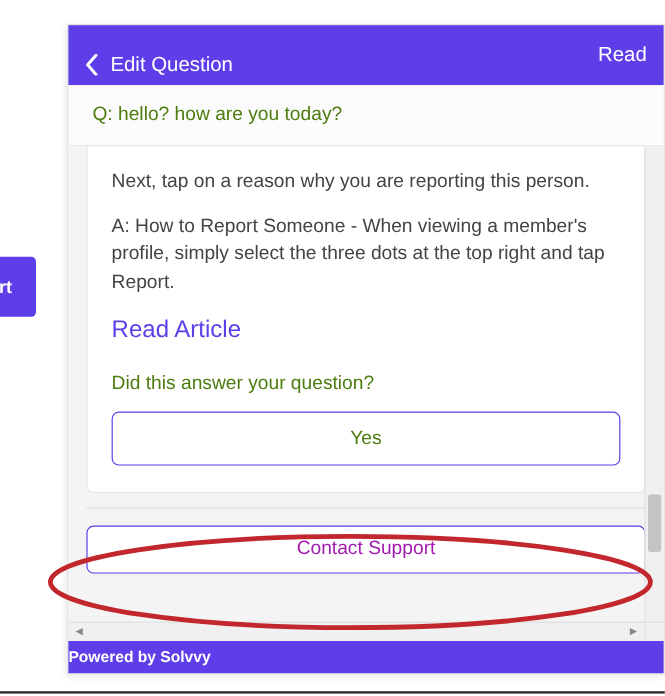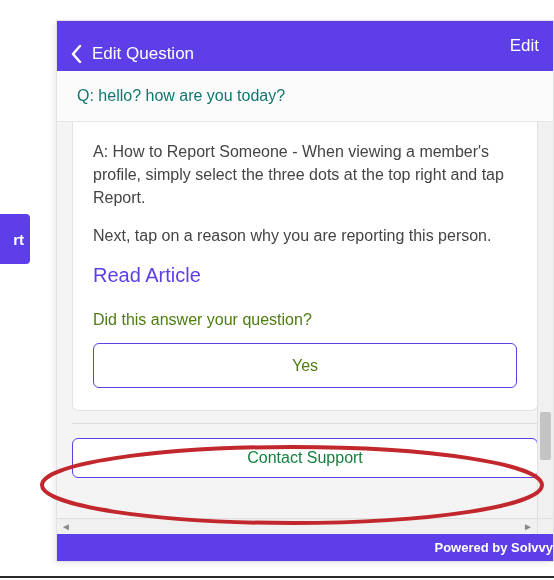--- a/index.html
+++ b/index.html
@@ -15,21 +15,21 @@
     position: absolute;
     left: 0;
     top: 214px;
     width: 30px;
     height: 50px;
     background: #5d3ee8;
     color: #fff;
     display: flex;
     align-items: center;
     justify-content: flex-end;
-    padding-right: 6px;
+    padding-right: 20px;
     font-size: 15px;
     font-weight: 600;
     border-radius: 0 4px 4px 0;
   }
   .widget {
     position: absolute;
     left: 56px;
     top: 20px;
     width: 498px;
     height: 542px;
@@ -61,21 +61,21 @@
   }
   .chev-left svg { display: block; }
   .header-title { font-weight: 400; }
   .header-spacer { flex: 1; }
   .hide-link { cursor: pointer; font-size: 17px; }
   .question-bar {
     background: #fbfbfb;
     border-bottom: 1px solid #e6e6e6;
     padding: 16px 20px;
     font-size: 16px;
-    color: #0f766e;
+    color: #4d7c0f;
   }
   .scroll-area {
     flex: 1;
     position: relative;
     overflow: hidden;
     background: #f4f4f4;
   }
   .scroll-inner {
     position: absolute;
     left: 0; right: 0; top: 0; bottom: 0;
@@ -122,21 +122,21 @@
     margin: 8px 15px 0 15px;
   }
   .contact-wrap {
     padding: 14px 15px 16px 15px;
     position: relative;
   }
   .contact-btn {
     width: 100%;
     border: 1.5px solid #5d3ee8;
     background: #fff;
-    color: #15803d;
+    color: #a21caf;
     font-size: 16px;
     padding: 10px 0;
     border-radius: 6px;
     cursor: pointer;
     text-align: center;
   }
   .vscroll-track {
     position: absolute;
     right: 0;
     top: 0;
@@ -181,21 +181,21 @@
     width: 16px;
     height: 16px;
     background: #f0f0f0;
     border-left: 1px solid #e0e0e0;
     border-top: 1px solid #e0e0e0;
   }
   .footer {
     background: #5d3ee8;
     color: #fff;
     font-size: 13px;
-    text-align: right;
+    text-align: left;
     padding: 6px 0;
     font-weight: 600;
   }
   .highlight-ellipse {
     position: absolute;
     pointer-events: none;
     z-index: 50;
   }
   .bottom-line {
     position: absolute;
@@ -218,34 +218,34 @@
   <div class="header">
     <div class="back-area">
       <span class="chev-left">
         <svg viewBox="0 0 11 18" width="11" height="18">
             <path d="M9 1 L2 9 L9 17" stroke="#fff" stroke-width="2.5" fill="none" stroke-linecap="round" stroke-linejoin="round"></path>
           </svg>
       </span>
       <span class="header-title">Edit Question</span>
     </div>
     <div class="header-spacer"></div>
-    <span class="hide-link">Edit</span>
+    <span class="hide-link">Read</span>
   </div>
 
   <div class="question-bar">
     <span>Q:</span>
     <span>hello? how are you today?</span>
   </div>
 
   <div class="scroll-area">
     <div class="scroll-inner">
 
       <div class="answer-card">
+        <p>Next, tap on a reason why you are reporting this person.</p>
         <p>A: How to Report Someone - When viewing a member's profile, simply select the three dots at the top right and tap Report.</p>
-        <p>Next, tap on a reason why you are reporting this person.</p>
         <span class="read-link">Read Article</span>
         <div class="did-answer">Did this answer your question?</div>
         <div class="yes-btn">
           <span>Yes</span>
         </div>
       </div>
 
       <div class="divider"></div>
 
       <div class="contact-wrap">

